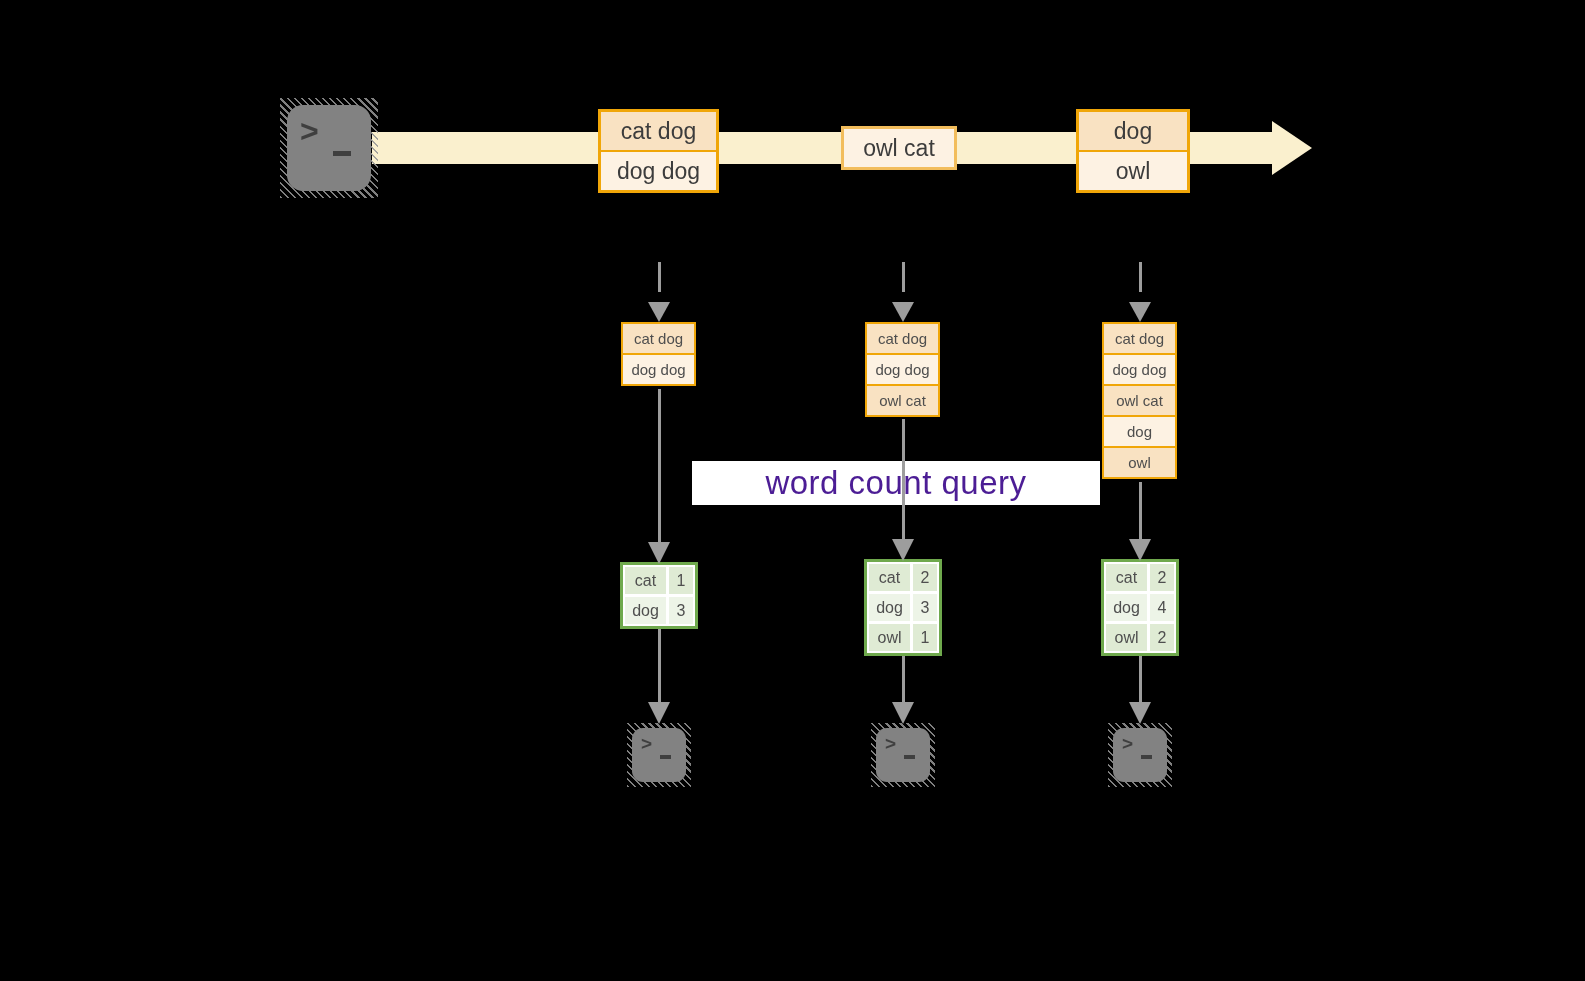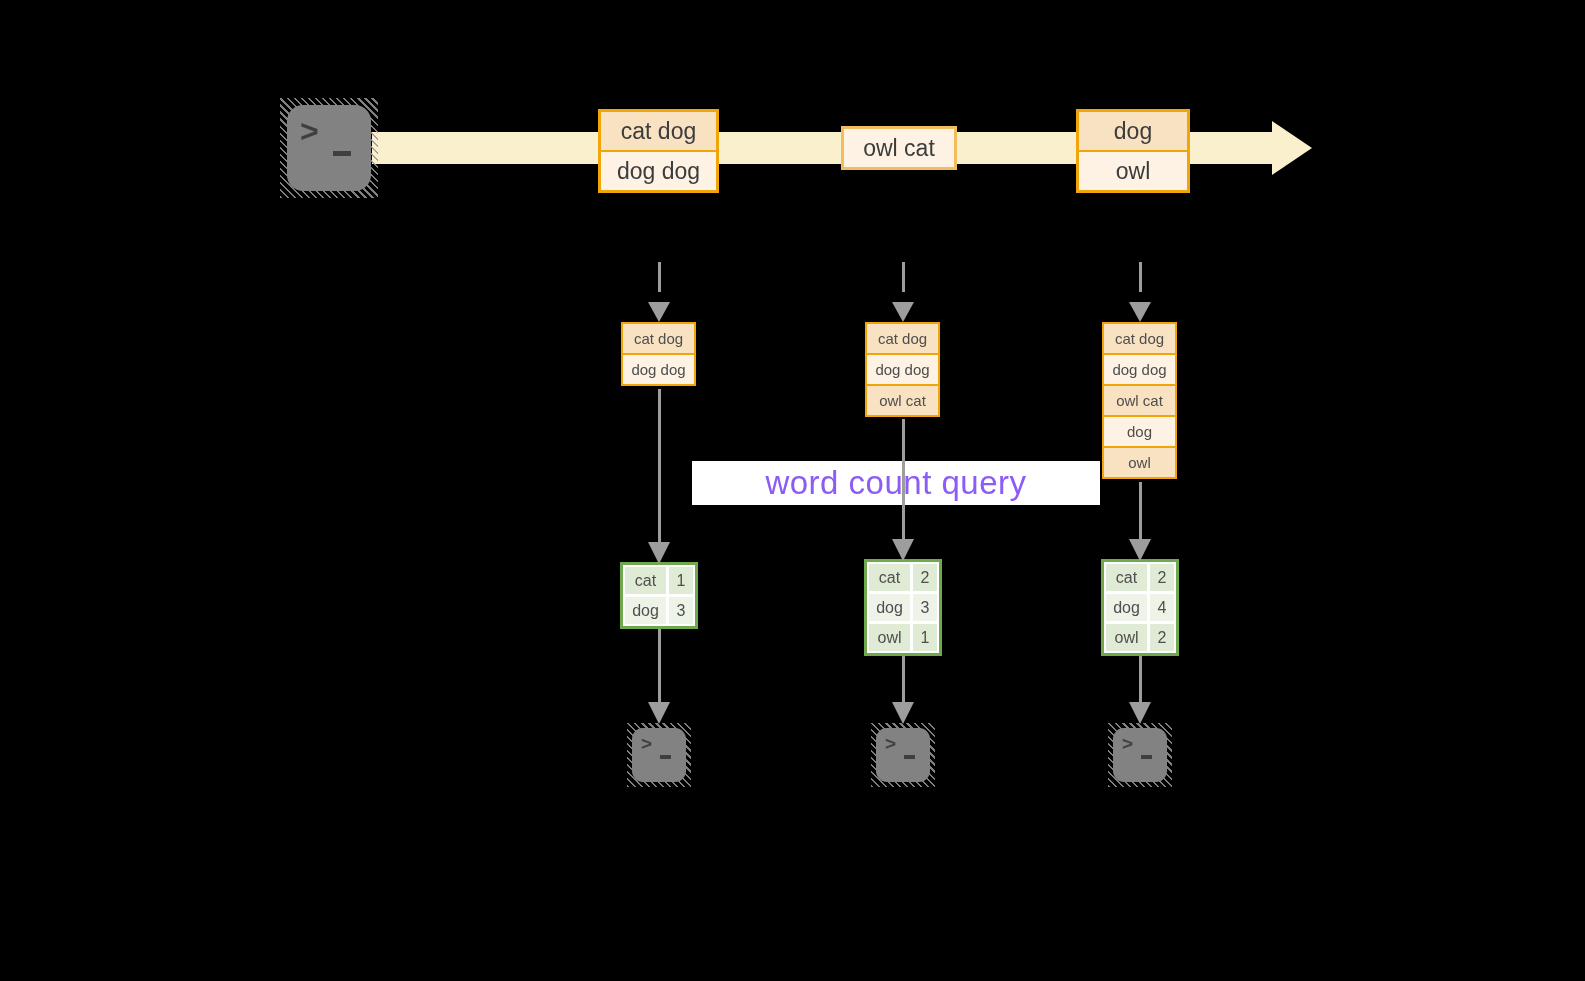--- a/index.html
+++ b/index.html
@@ -45,21 +45,21 @@
   .stack .krow + .krow{border-top:2px solid var(--amber);}
   .stack .dark{background:var(--peach);}
   .stack .light{background:var(--cream);}
   
   .sarrow{position:absolute;width:24px;z-index:3;}
   .sarrow .vline{position:absolute;left:10.5px;top:0;width:3.5px;background:var(--arrow);}
   .sarrow .ahead{position:absolute;left:1px;width:0;height:0;
     border-left:11px solid transparent;border-right:11px solid transparent;border-top:22px solid var(--arrow);}
   
   .qlabel{position:absolute;left:692px;top:461px;width:408px;height:44px;background:var(--labelBg);
-    color:#8b5cf6;font-size:33px;font-weight:300;text-align:center;line-height:44px;z-index:2;letter-spacing:.5px;}
+    color:#4c1d95;font-size:33px;font-weight:300;text-align:center;line-height:44px;z-index:2;letter-spacing:.5px;}
   
   .gtable{position:absolute;width:78px;background:#fff;border:3px solid var(--green);box-sizing:border-box;
     display:grid;grid-template-columns:1fr 24px;gap:3px;padding:2px;z-index:1;}
   .gtable .cell{height:27px;line-height:27px;font-size:16px;color:#4f4f4f;text-align:center;}
   .gtable .dark{background:var(--cellDark);}
   .gtable .light{background:var(--cellLight);}
   
   .stack.c1{left:621px;}   .stack.c2{left:865px;}   .stack.c3{left:1102px;}
   .darrow.c1{left:647px;}  .darrow.c2{left:891px;}  .darrow.c3{left:1128px;}
   .sarrow.c1{left:647px;}  .sarrow.c2{left:891px;}  .sarrow.c3{left:1128px;}

